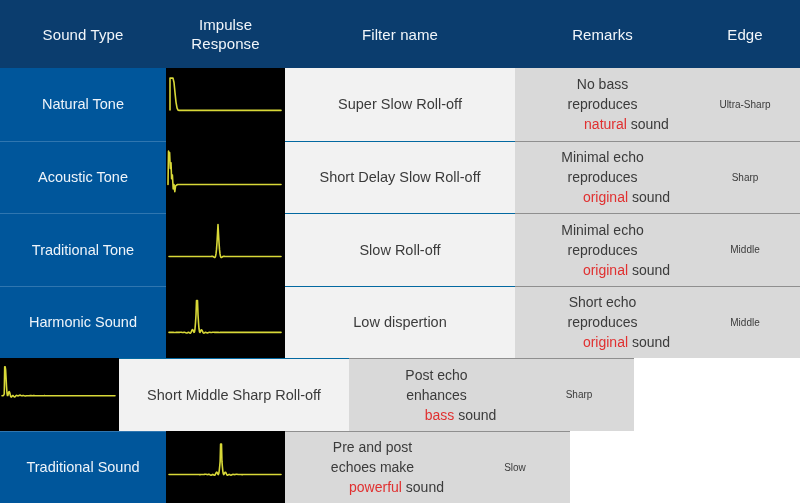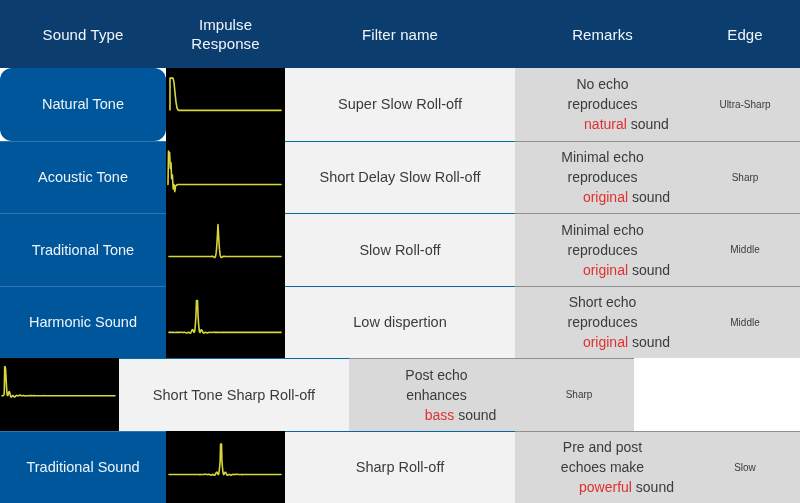--- a/index.html
+++ b/index.html
@@ -64,21 +64,21 @@
     position: relative;
   }
 
   
   .cell-type {
     background: #00569b;
     color: #eef4fa;
     font-size: 14.5px;
     border-top: 1px solid #2f76b0;
   }
-  .tr:first-child .cell-type { border-top: none; border-radius: 12px; }
+  .tr:first-child .cell-type { border-top: none; }
 
   
   .cell-imp {
     background: #000000;
     padding: 0;
     overflow: hidden;
   }
   .cell-imp svg { display: block; width: 119px; height: 100%; }
 
   
@@ -153,21 +153,21 @@
         </div>
         <div class="cell cell-imp c-imp">
           <svg viewBox="0 0 119 100" preserveAspectRatio="none">
             <path d="M4.00 58.00 L4.00 14.00 L7.00 14.00 L8.00 20.00 L9.00 34.00 L10.00 47.00 L11.00 55.00 L12.00 58.00 L13.00 58.50 L115.00 58.50" fill="none" stroke="#d8d838" stroke-width="1.6" stroke-linejoin="round" stroke-linecap="round" vector-effect="non-scaling-stroke"></path>
           </svg>
         </div>
         <div class="cell cell-filter c-filter">
           <span>Super Slow Roll-off</span>
         </div>
         <div class="cell cell-remarks c-remarks">
-          <span class="rk-line">No echo</span>
+          <span class="rk-line">No bass</span>
           <span class="rk-line">reproduces</span>
           <span class="rk-line"><span class="hl">natural</span><span> sound</span></span>
         </div>
         <div class="cell cell-edge c-edge">
           <span>Ultra-Sharp</span>
         </div>
       </div>
       <div class="tr">
         <div class="cell cell-type c-type">
           <span>Acoustic Tone</span>
@@ -231,43 +231,40 @@
           <span>Middle</span>
         </div>
       </div>
       <div class="tr">
         <div class="cell cell-imp c-imp">
           <svg viewBox="0 0 119 100" preserveAspectRatio="none">
             <path d="M2.00 51.99 L2.45 52.00 L2.90 51.94 L3.35 51.66 L3.80 50.95 L4.25 49.61 L4.70 12.00 L5.15 12.00 L5.60 16.06 L6.05 27.34 L6.50 38.97 L6.95 47.65 L7.40 51.74 L7.85 51.67 L8.30 49.33 L8.75 47.00 L9.20 46.28 L9.65 47.53 L10.10 49.98 L10.55 52.41 L11.00 53.81 L11.45 53.90 L11.90 53.09 L12.35 52.15 L12.80 51.75 L13.25 52.07 L13.70 52.85 L14.15 53.57 L14.60 53.81 L15.05 53.44 L15.50 52.70 L15.95 51.97 L16.40 51.58 L16.85 51.62 L17.30 51.91 L17.75 52.20 L18.20 52.24 L18.65 52.01 L19.10 51.63 L19.55 51.32 L20.00 51.23 L20.45 51.40 L20.90 51.71 L21.35 51.98 L21.80 52.10 L22.25 52.04 L22.70 51.90 L23.15 51.79 L23.60 51.82 L24.05 51.97 L24.50 52.17 L24.95 52.32 L25.40 52.34 L25.85 52.26 L26.30 52.12 L26.75 52.01 L27.20 51.99 L27.65 52.04 L28.10 52.12 L28.55 52.16 L29.00 52.13 L29.45 52.03 L29.90 51.93 L30.35 51.86 L30.80 51.85 L31.25 51.89 L31.70 51.96 L32.15 52.00 L32.60 51.99 L33.05 51.95 L33.50 51.91 L33.95 51.89 L34.40 51.92 L34.85 51.97 L35.30 52.03 L35.75 52.06 L36.20 52.06 L36.65 52.04 L37.10 52.01 L37.55 52.00 L38.00 52.01 L38.45 52.04 L38.90 52.06 L39.35 52.07 L39.80 52.05 L40.25 52.02 L40.70 51.99 L41.15 51.97 L41.60 51.98 L42.05 51.99 L42.50 52.01 L42.95 52.01 L43.40 51.99 L43.85 51.98 L44.30 51.96 L44.75 51.96 L45.20 51.97 L45.65 51.99 L46.10 52.00 L46.55 52.01 L47.00 52.00 L47.45 52.00 L47.90 51.99 L48.35 51.99 L48.80 52.00 L49.25 52.01 L49.70 52.02 L50.15 52.02 L50.60 52.02 L51.05 52.01 L51.50 52.00 L51.95 52.00 L52.40 52.00 L52.85 52.01 L53.30 52.01 L53.75 52.01 L54.20 52.00 L54.65 51.99 L55.10 51.99 L55.55 51.99 L56.00 51.99 L56.45 52.00 L56.90 52.00 L57.35 52.00 L57.80 52.00 L58.25 51.99 L58.70 51.99 L59.15 52.00 L59.60 52.00 L60.05 52.00 L60.50 52.01 L60.95 52.01 L61.40 52.00 L61.85 52.00 L62.30 52.00 L62.75 52.00 L63.20 52.00 L63.65 52.00 L64.10 52.00 L64.55 52.00 L65.00 52.00 L65.45 52.00 L65.90 52.00 L66.35 52.00 L66.80 52.00 L67.25 52.00 L67.70 52.00 L68.15 52.00 L68.60 52.00 L69.05 52.00 L69.50 52.00 L69.95 52.00 L70.40 52.00 L70.85 52.00 L71.30 52.00 L71.75 52.00 L72.00 52.00 L115.00 52.00" fill="none" stroke="#d8d838" stroke-width="1.6" stroke-linejoin="round" stroke-linecap="round" vector-effect="non-scaling-stroke"></path>
           </svg>
         </div>
         <div class="cell cell-filter c-filter">
-          <span>Short Tone Sharp Roll-off</span>
+          <span>Short Middle Sharp Roll-off</span>
         </div>
         <div class="cell cell-remarks c-remarks">
           <span class="rk-line">Post echo</span>
           <span class="rk-line">enhances</span>
           <span class="rk-line"><span class="hl">bass</span><span> sound</span></span>
         </div>
         <div class="cell cell-edge c-edge">
           <span>Sharp</span>
         </div>
       </div>
       <div class="tr">
         <div class="cell cell-type c-type">
           <span>Traditional Sound</span>
         </div>
         <div class="cell cell-imp c-imp">
           <svg viewBox="0 0 119 100" preserveAspectRatio="none">
             <path d="M3.00 60.00 L6.00 60.00 L6.45 60.00 L6.90 60.00 L7.35 60.01 L7.80 60.01 L8.25 60.01 L8.70 60.01 L9.15 60.00 L9.60 60.00 L10.05 60.00 L10.50 60.00 L10.95 60.00 L11.40 60.00 L11.85 60.00 L12.30 60.00 L12.75 59.99 L13.20 59.99 L13.65 59.98 L14.10 59.99 L14.55 59.99 L15.00 60.00 L15.45 60.00 L15.90 60.00 L16.35 60.00 L16.80 59.99 L17.25 59.99 L17.70 60.00 L18.15 60.01 L18.60 60.02 L19.05 60.03 L19.50 60.03 L19.95 60.02 L20.40 60.01 L20.85 60.00 L21.30 60.00 L21.75 60.01 L22.20 60.02 L22.65 60.03 L23.10 60.02 L23.55 60.00 L24.00 59.98 L24.45 59.96 L24.90 59.95 L25.35 59.96 L25.80 59.98 L26.25 60.00 L26.70 60.00 L27.15 59.98 L27.60 59.95 L28.05 59.93 L28.50 59.93 L28.95 59.96 L29.40 60.01 L29.85 60.06 L30.30 60.08 L30.75 60.06 L31.20 60.03 L31.65 60.00 L32.10 60.00 L32.55 60.03 L33.00 60.10 L33.45 60.15 L33.90 60.17 L34.35 60.13 L34.80 60.04 L35.25 59.95 L35.70 59.90 L36.15 59.90 L36.60 59.96 L37.05 60.03 L37.50 60.05 L37.95 59.98 L38.40 59.84 L38.85 59.69 L39.30 59.60 L39.75 59.64 L40.20 59.78 L40.65 59.97 L41.10 60.11 L41.55 60.12 L42.00 60.01 L42.45 59.84 L42.90 59.76 L43.35 59.87 L43.80 60.18 L44.25 60.58 L44.70 60.90 L45.15 60.97 L45.60 60.74 L46.05 60.33 L46.50 59.96 L46.95 59.87 L47.40 60.16 L47.85 60.68 L48.30 61.08 L48.75 61.00 L49.20 60.22 L49.65 58.92 L50.10 57.56 L50.55 56.78 L51.00 57.00 L51.45 58.14 L51.90 59.53 L52.35 60.05 L52.80 58.60 L53.25 54.65 L53.70 48.61 L54.15 41.88 L54.60 18.00 L55.05 18.00 L55.50 18.00 L55.95 42.31 L56.40 49.54 L56.85 55.54 L57.30 59.10 L57.75 60.08 L58.20 59.24 L58.65 57.79 L59.10 56.81 L59.55 56.86 L60.00 57.84 L60.45 59.24 L60.90 60.45 L61.35 61.05 L61.80 60.99 L62.25 60.54 L62.70 60.07 L63.15 59.87 L63.60 60.02 L64.05 60.40 L64.50 60.76 L64.95 60.91 L65.40 60.78 L65.85 60.45 L66.30 60.08 L66.75 59.84 L67.20 59.79 L67.65 59.89 L68.10 60.04 L68.55 60.12 L69.00 60.08 L69.45 59.94 L69.90 59.78 L70.35 59.67 L70.80 59.67 L71.25 59.77 L71.70 59.90 L72.15 60.00 L72.60 60.04 L73.05 60.01 L73.50 59.96 L73.95 59.92 L74.40 59.92 L74.85 59.98 L75.30 60.05 L75.75 60.11 L76.20 60.14 L76.65 60.11 L77.10 60.06 L77.55 60.02 L78.00 60.00 L78.45 60.00 L78.90 60.03 L79.35 60.05 L79.80 60.05 L80.25 60.04 L80.70 60.00 L81.15 59.97 L81.60 59.95 L82.05 59.95 L82.50 59.97 L82.95 59.99 L83.40 60.00 L83.85 60.00 L84.30 59.99 L84.75 59.97 L85.20 59.97 L85.65 59.97 L86.10 59.99 L86.55 60.00 L87.00 60.02 L87.45 60.02 L87.90 60.01 L88.35 60.01 L88.80 60.00 L89.25 60.00 L89.70 60.01 L90.15 60.01 L90.60 60.02 L91.05 60.02 L91.50 60.01 L91.95 60.00 L92.40 60.00 L92.85 59.99 L93.30 59.99 L93.75 60.00 L94.20 60.00 L94.65 60.00 L95.10 60.00 L95.55 59.99 L96.00 60.00 L115.00 60.00" fill="none" stroke="#d8d838" stroke-width="1.6" stroke-linejoin="round" stroke-linecap="round" vector-effect="non-scaling-stroke"></path>
           </svg>
         </div>
-        <div class="cell cell-filter c-filter">
-          <span>Sharp Roll-off</span>
-        </div>
         <div class="cell cell-remarks c-remarks">
           <span class="rk-line">Pre and post</span>
           <span class="rk-line">echoes make</span>
           <span class="rk-line"><span class="hl">powerful</span><span> sound</span></span>
         </div>
         <div class="cell cell-edge c-edge">
           <span>Slow</span>
         </div>
       </div>
     </div>

